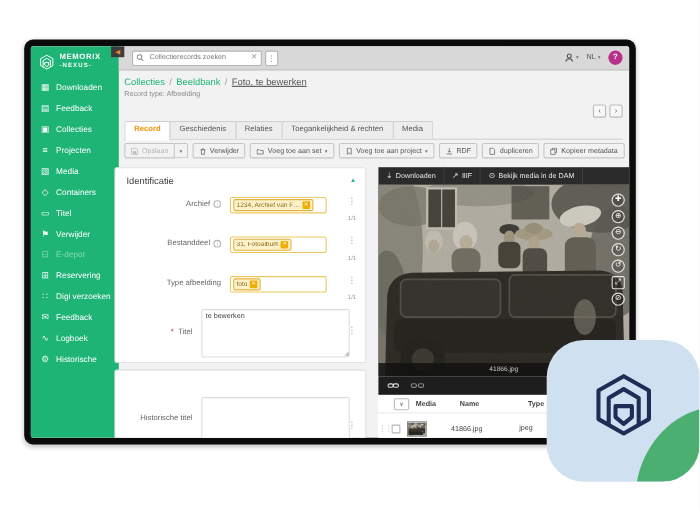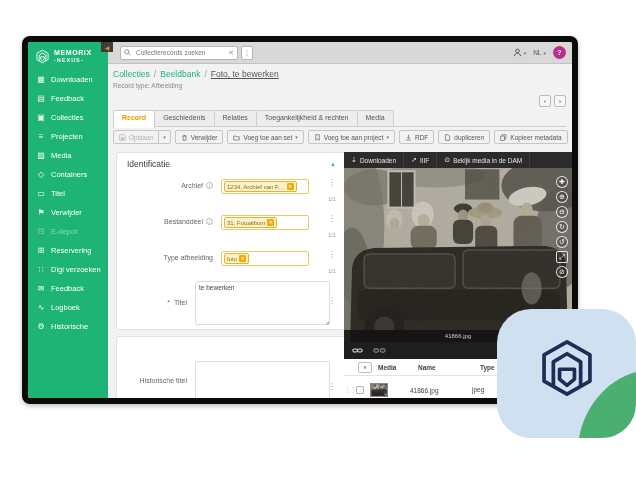--- a/index.html
+++ b/index.html
@@ -51,21 +51,21 @@
   
   .toolbar{position:absolute;left:85px;top:88px;display:flex;gap:4px;align-items:center;}
   .tbtn{display:flex;align-items:center;gap:3px;height:14px;background:#f2f2f2;border:1px solid #c6c6c6;border-radius:2px;font-size:6.5px;color:#555;padding:0 5px;white-space:nowrap;cursor:pointer;}
   .tbtn svg{flex:0 0 auto;}
   .tbtn.disabled{color:#b3b3b3;}
   .tgroup{display:flex;}
   .tgroup .tbtn:first-child{border-radius:2px 0 0 2px;}
   .tgroup .tbtn:last-child{border-left:none;border-radius:0 2px 2px 0;padding:0 4px;}
 
   
-  .card{position:absolute;left:88px;width:229px;background:#fff;border:1px solid #e2e2e2;border-radius:2px;}
+  .card{position:absolute;left:76px;width:229px;background:#fff;border:1px solid #e2e2e2;border-radius:2px;}
   .card1{top:110px;height:178px;}
   .card2{top:294px;height:120px;}
   .card-h{display:flex;justify-content:space-between;align-items:center;padding:6px 8px 4px 10px;font-size:8.5px;color:#3d3d3d;}
   .chev{color:#2bb8a3;font-size:6px;}
   .frow{position:absolute;left:0;right:0;display:flex;align-items:flex-start;}
   .flabel{width:104px;text-align:right;font-size:7px;color:#666;padding-right:8px;padding-top:3px;display:flex;justify-content:flex-end;align-items:center;gap:3px;}
   .info-i{width:7px;height:7px;border:1px solid #b5b5b5;border-radius:50%;color:#b5b5b5;font-size:5px;line-height:6px;text-align:center;font-style:italic;display:inline-block;}
   .fbox{width:88px;min-height:15px;border:1px solid #ecc95e;border-radius:2px;background:#fff;padding:1px 2px;display:flex;align-items:center;}
   .tag{display:inline-flex;align-items:center;gap:2px;background:#fdf1c9;border:1px solid #e3b341;border-radius:2px;padding:1px 2px;font-size:6px;color:#8a6d1a;max-width:80px;}
   .tag .tlabel{white-space:nowrap;overflow:hidden;text-overflow:ellipsis;max-width:64px;}

